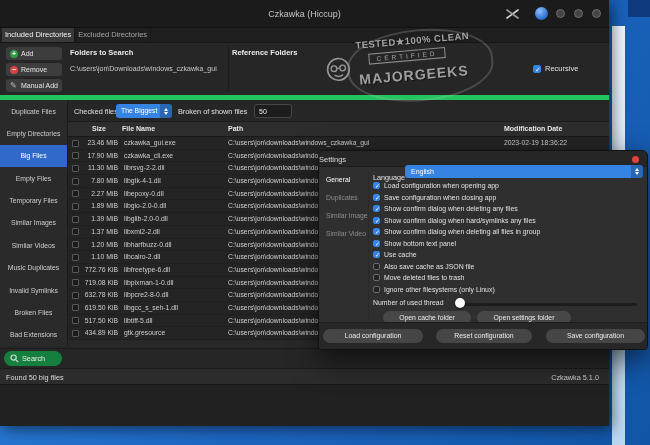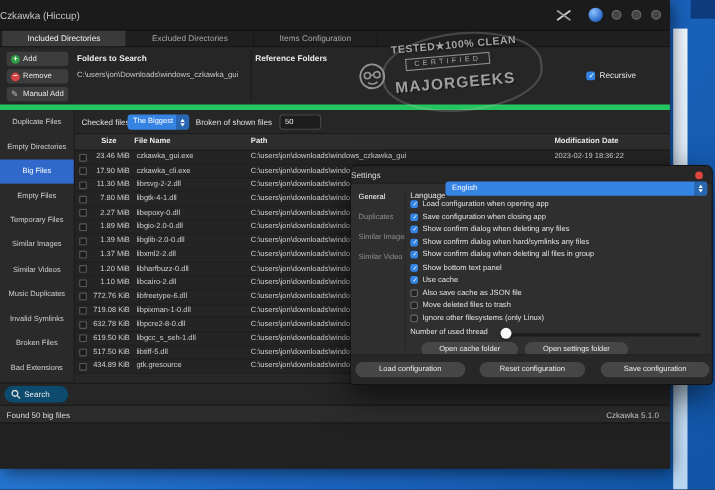--- a/index.html
+++ b/index.html
@@ -5,28 +5,28 @@
 *{margin:0;padding:0;box-sizing:border-box}
 html,body{width:650px;height:445px}
 body{position:relative;overflow:hidden;font-family:"Liberation Sans",sans-serif;background:#1660c0}
 
 .desktop{position:absolute;inset:0;background:linear-gradient(120deg,#2e86e0 0%,#1d66c2 55%,#1155a6 100%)}
 .stripe{position:absolute;left:612px;top:26px;width:13px;height:419px;background:linear-gradient(180deg,#eef5fd,#b9d7f2)}
 .darkblock{position:absolute;right:0;top:0;width:22px;height:17px;background:#0d3b7e}
 
 .app{position:absolute;left:0;top:0;width:609px;height:426px;background:#262626;box-shadow:3px 3px 14px rgba(0,0,0,.55);color:#ddd;z-index:1}
 .titlebar{position:absolute;left:0;top:0;right:0;height:28px;background:#1b1b1b;border-bottom:1px solid #111}
-.title{position:absolute;left:0;right:0;top:9px;font-size:9px;color:#c6c6c6}
+.title{position:absolute;left:0;right:0;top:9px;text-align:center;font-size:9px;color:#c6c6c6}
 .tools-icon{position:absolute;left:505px;top:8px;width:16px;height:12px}
 .info-icon{position:absolute;left:535px;top:7px;width:13px;height:13px;border-radius:50%;background:radial-gradient(circle at 35% 30%,#8cc0ff,#2a6cc9 70%)}
 .dot{position:absolute;top:9px;width:9px;height:9px;border-radius:50%;background:#454545;border:1px solid #6e6e6e}
 .dot.d1{left:556px}.dot.d2{left:574px}.dot.d3{left:592px}
 
 .tabbar{position:absolute;left:0;top:28px;right:0;height:15px;background:#1f1f1f;border-bottom:1px solid #151515;display:flex;padding-left:2px}
-.tab{font-size:7.5px;line-height:14px;padding:0 23px;color:#a5a5a5;border-right:1px solid #181818;white-space:nowrap}
+.tab{font-size:7.5px;line-height:14px;padding:0 3px;color:#a5a5a5;border-right:1px solid #181818;white-space:nowrap}
 .tab.active{background:#3a3a3a;color:#f2f2f2}
 
 .toolbar{position:absolute;left:0;top:43px;right:0;height:57px;background:#262626;border-bottom:5px solid #22c55e}
 .tool-btn{position:absolute;left:6px;width:56px;height:13px;background:#3d3d3d;border-radius:3px;display:flex;align-items:center;gap:3px;padding-left:4px;font-size:7px;color:#e6e6e6}
 .tb1{top:4px}.tb2{top:20px}.tb3{top:36px}
 .circ{width:8px;height:8px;border-radius:50%;display:flex;align-items:center;justify-content:center;color:#fff;font-size:7px;line-height:8px;font-weight:bold;flex:0 0 auto}
 .circ.green{background:#2f9e44}.circ.red{background:#d64545}
 .circ.green::before{content:"+"}
 .circ.red::before{content:"−"}
 .pencil{width:8px;height:8px;color:#bbb;font-size:8px;line-height:8px;flex:0 0 auto}
@@ -67,21 +67,21 @@
 .trow{position:relative;height:12.7px;background:#242424;border-bottom:1px solid #1f1f1f}
 .trow span{position:absolute;top:0;line-height:12px;font-size:6.8px;color:#cfcfcf;white-space:nowrap;overflow:hidden}
 .trow span.c-check{left:4px;top:2.5px;width:7px;height:7px;background:#1b1b1b;border:1px solid #585858;border-radius:1px}
 .trow span.c-size{left:8px;width:42px;text-align:right}
 .trow span.c-name{left:56px;width:100px}
 .trow span.c-path{left:160px;width:252px}
 .trow span.c-date{left:436px;width:100px}
 .hstrip{position:absolute;left:68px;top:340px;right:0;height:8px;background:#282828}
 
 .searchrow{position:absolute;left:0;top:348px;right:0;height:20px;background:#262626;border-top:1px solid #1b1b1b}
-.search-btn{position:absolute;left:4px;top:2px;width:58px;height:15px;background:#0c4a6e;border-radius:8px;display:flex;align-items:center;gap:3px;padding-left:6px;font-size:7.3px;color:#eee}
+.search-btn{position:absolute;left:4px;top:2px;width:58px;height:15px;background:#15803d;border-radius:8px;display:flex;align-items:center;gap:3px;padding-left:6px;font-size:7.3px;color:#eee}
 .statusbar{position:absolute;left:0;top:368px;right:0;height:16px;background:#2c2c2c;border-top:1px solid #1a1a1a;font-size:7.3px;color:#ddd}
 .status-text{position:absolute;left:6px;top:4px}
 .version{position:absolute;right:10px;top:4px;color:#cfcfcf}
 .bottompanel{position:absolute;left:0;top:384px;right:0;bottom:0;background:#212121;border-top:1px solid #191919}
 
 .dialog{position:absolute;left:318px;top:150px;width:330px;height:200px;background:#2f2f2f;border:1px solid #121212;border-radius:6px 6px 4px 4px;box-shadow:0 10px 30px rgba(0,0,0,.6);color:#e3e3e3;z-index:10}
 .dlg-titlebar{position:absolute;left:0;top:0;right:0;height:16px;background:#262626;border-radius:5px 5px 0 0;border-bottom:1px solid #1c1c1c}
 .dlg-title{position:absolute;left:0;right:0;top:4px;text-align:left;font-size:7.5px;color:#dcdcdc}
 .close-icon{position:absolute;right:8px;top:4.5px;width:7px;height:7px;border-radius:50%;background:#e0443e}
 .snav-wrap{position:absolute;left:0;top:20px;width:50px;bottom:30px;border-right:1px solid #292929}
@@ -124,21 +124,20 @@
     </svg>
     <div class="info-icon"></div>
     <div class="dot d1"></div>
     <div class="dot d2"></div>
     <div class="dot d3"></div>
   </div>
 
   <div class="tabbar">
       <div class="tab active">Included Directories</div>
       <div class="tab">Excluded Directories</div>
-      <div class="tab">Items Configuration</div>
     </div>
 
   <div class="toolbar">
     <div class="tool-btn tb1">
       <span class="circ green"></span>
       <span>Add</span>
     </div>
     <div class="tool-btn tb2">
       <span class="circ red"></span>
       <span>Remove</span>

